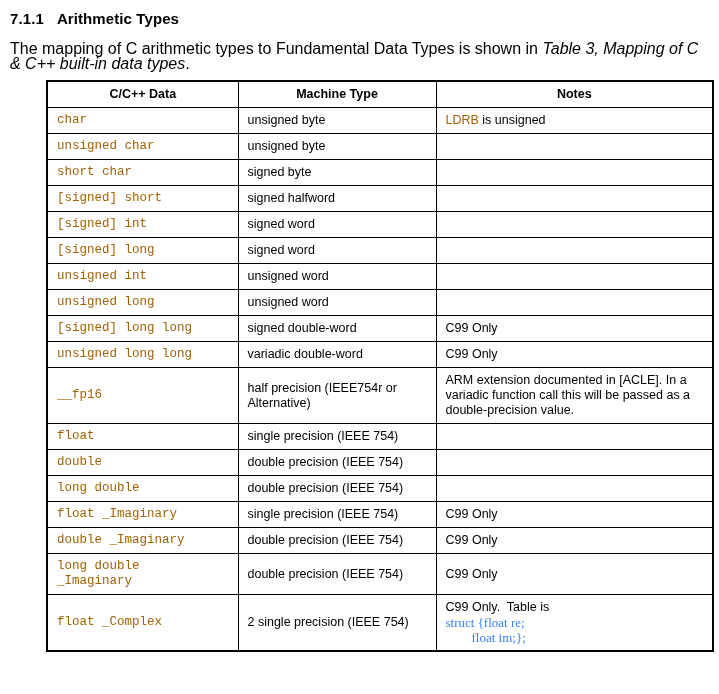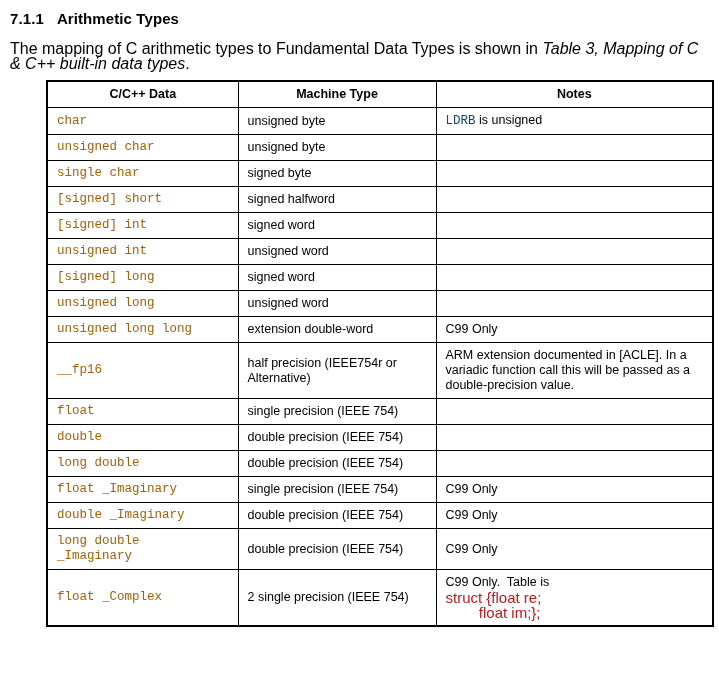--- a/index.html
+++ b/index.html
@@ -69,29 +69,29 @@
     white-space: pre-line;
   }
   td.machine {
     padding-left: 10px;
   }
   td.notes .note-text {
     white-space: pre-wrap;
     margin-top: 13px;
   }
   .mono-inline {
-    font-family: Liberation Mono, monospace;
-    color: #0c4a6e;
+    font-family: Liberation Sans, sans-serif;
+    color: #a16207;
     font-size: 12.5px;
   }
   .note-code {
     display: block;
-    font-family: Liberation Sans, sans-serif;
-    color: #b91c1c;
-    font-size: 15px;
+    font-family: Liberation Serif, serif;
+    color: #3b82f6;
+    font-size: 13px;
     line-height: 15px;
     white-space: pre;
   }
 </style>
 </head>
 <body>
 
 <div class="page">
 
   <div class="heading">
@@ -119,52 +119,57 @@
           <td class="ctype">char</td>
           <td class="machine">unsigned byte</td>
           <td class="notes"><span class="mono-inline">LDRB</span><span class="note-text"> is unsigned</span></td>
         </tr>
         <tr>
           <td class="ctype">unsigned char</td>
           <td class="machine">unsigned byte</td>
           <td class="notes"></td>
         </tr>
         <tr>
-          <td class="ctype">single char</td>
+          <td class="ctype">short char</td>
           <td class="machine">signed byte</td>
           <td class="notes"></td>
         </tr>
         <tr>
           <td class="ctype">[signed] short</td>
           <td class="machine">signed halfword</td>
           <td class="notes"></td>
         </tr>
         <tr>
           <td class="ctype">[signed] int</td>
           <td class="machine">signed word</td>
           <td class="notes"></td>
         </tr>
         <tr>
+          <td class="ctype">[signed] long</td>
+          <td class="machine">signed word</td>
+          <td class="notes"></td>
+        </tr>
+        <tr>
           <td class="ctype">unsigned int</td>
           <td class="machine">unsigned word</td>
           <td class="notes"></td>
         </tr>
         <tr>
-          <td class="ctype">[signed] long</td>
-          <td class="machine">signed word</td>
-          <td class="notes"></td>
-        </tr>
-        <tr>
           <td class="ctype">unsigned long</td>
           <td class="machine">unsigned word</td>
           <td class="notes"></td>
         </tr>
         <tr>
+          <td class="ctype">[signed] long long</td>
+          <td class="machine">signed double-word</td>
+          <td class="notes"><span class="note-text">C99 Only</span></td>
+        </tr>
+        <tr>
           <td class="ctype">unsigned long long</td>
-          <td class="machine">extension double-word</td>
+          <td class="machine">variadic double-word</td>
           <td class="notes"><span class="note-text">C99 Only</span></td>
         </tr>
         <tr>
           <td class="ctype">__fp16</td>
           <td class="machine">half precision (IEEE754r or Alternative)</td>
           <td class="notes"><span class="note-text">ARM extension documented in [ACLE]. In a variadic function call this will be passed as a double-precision value.</span></td>
         </tr>
         <tr>
           <td class="ctype">float</td>
           <td class="machine">single precision (IEEE 754)</td>

